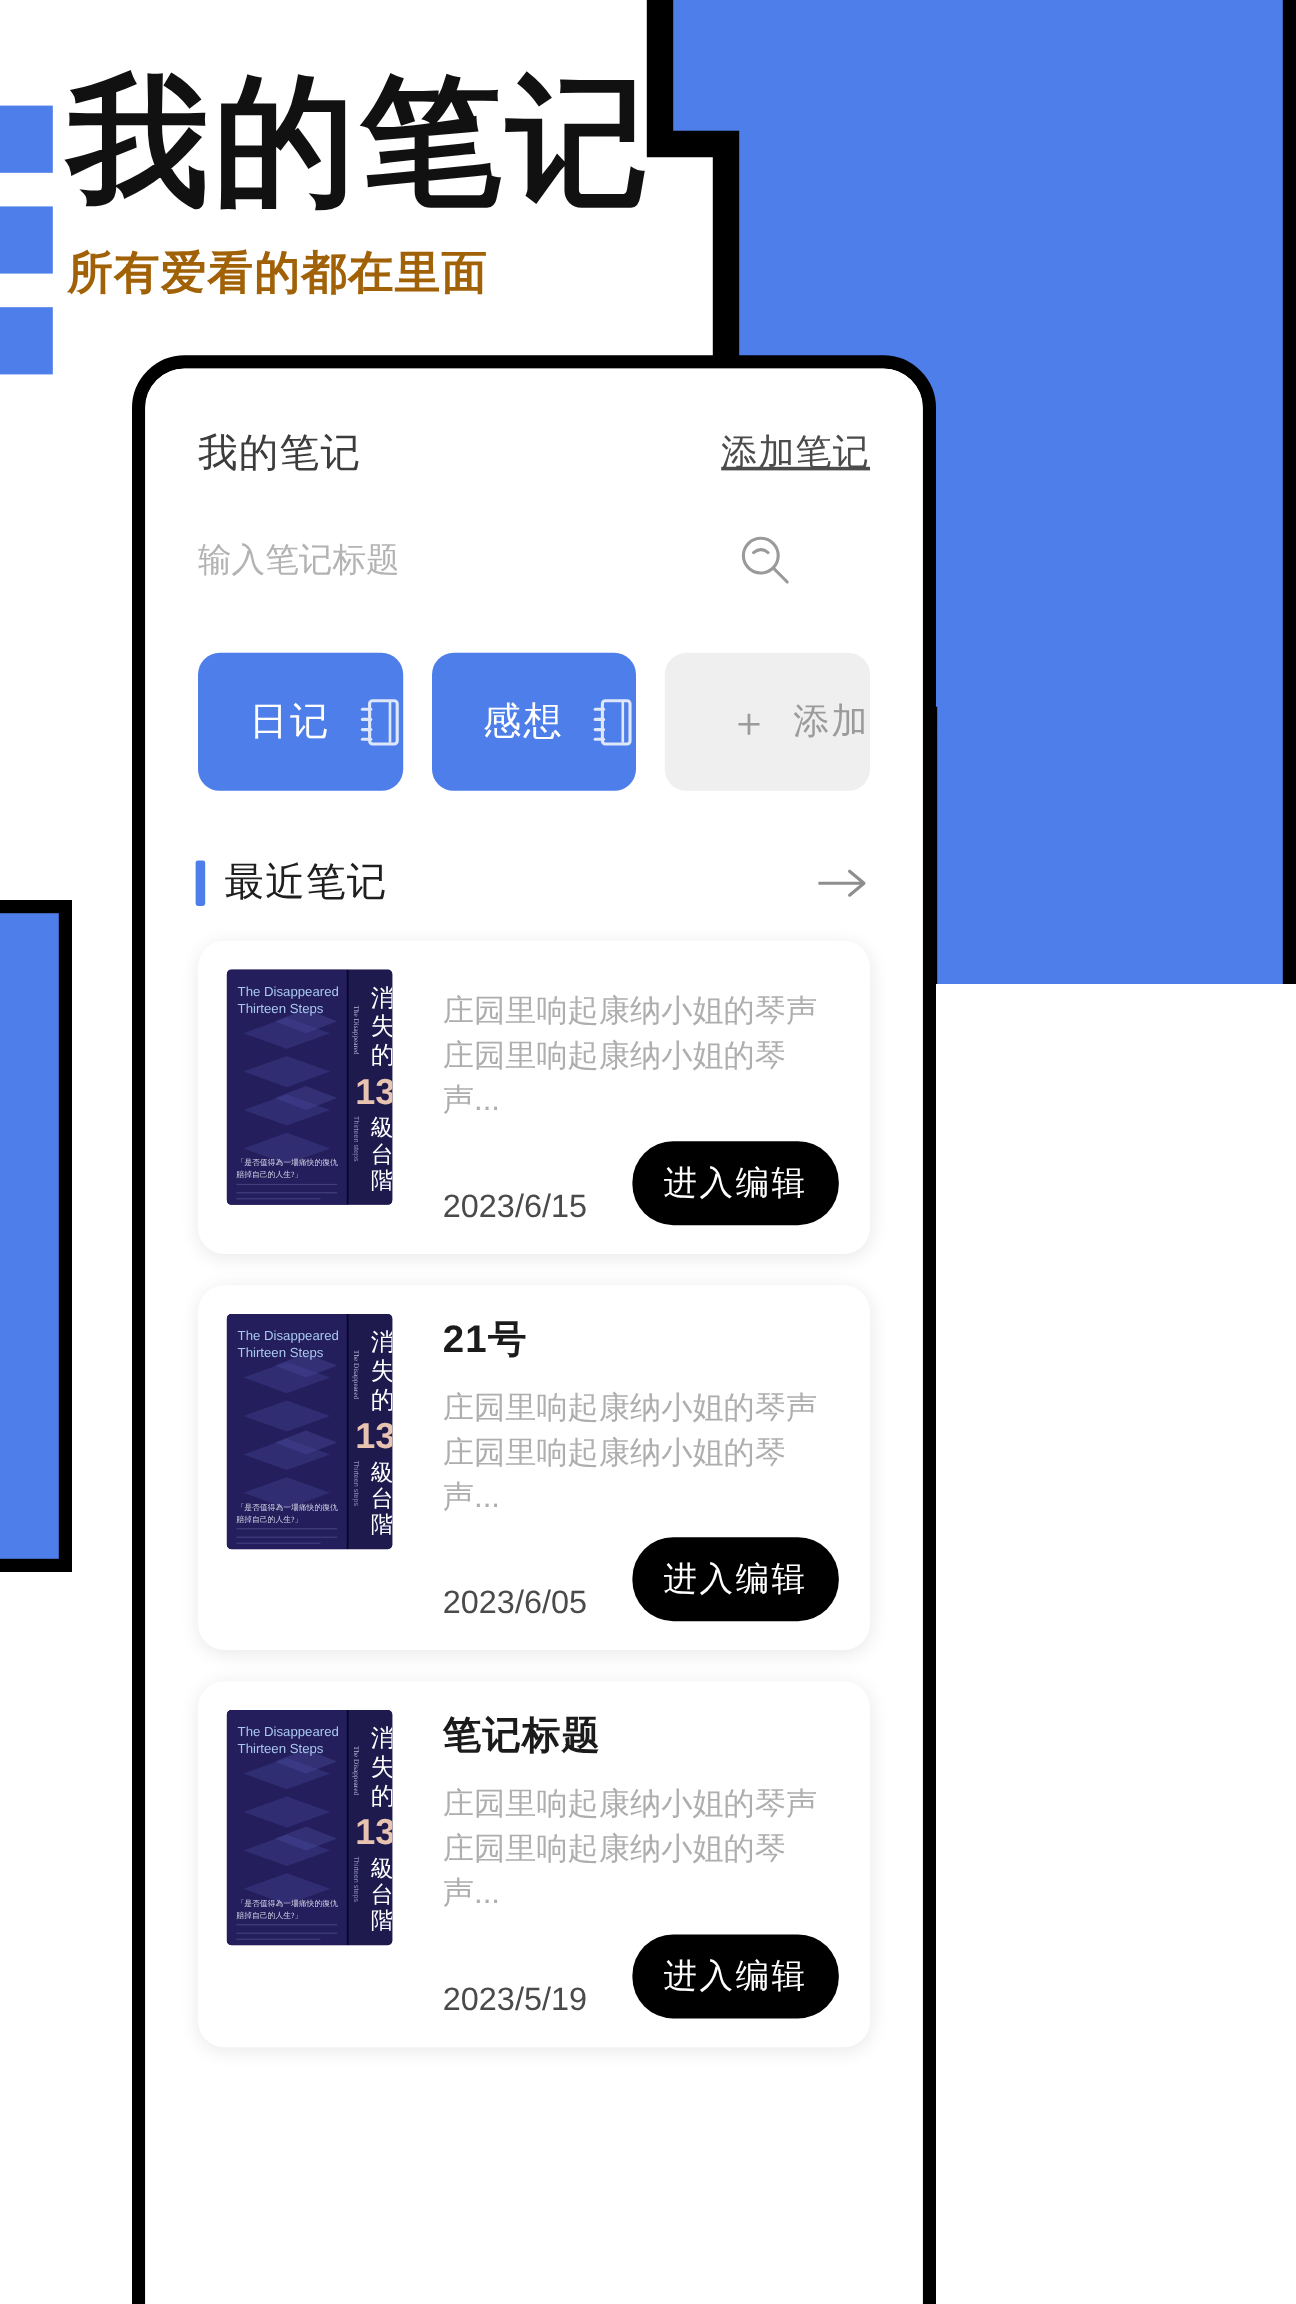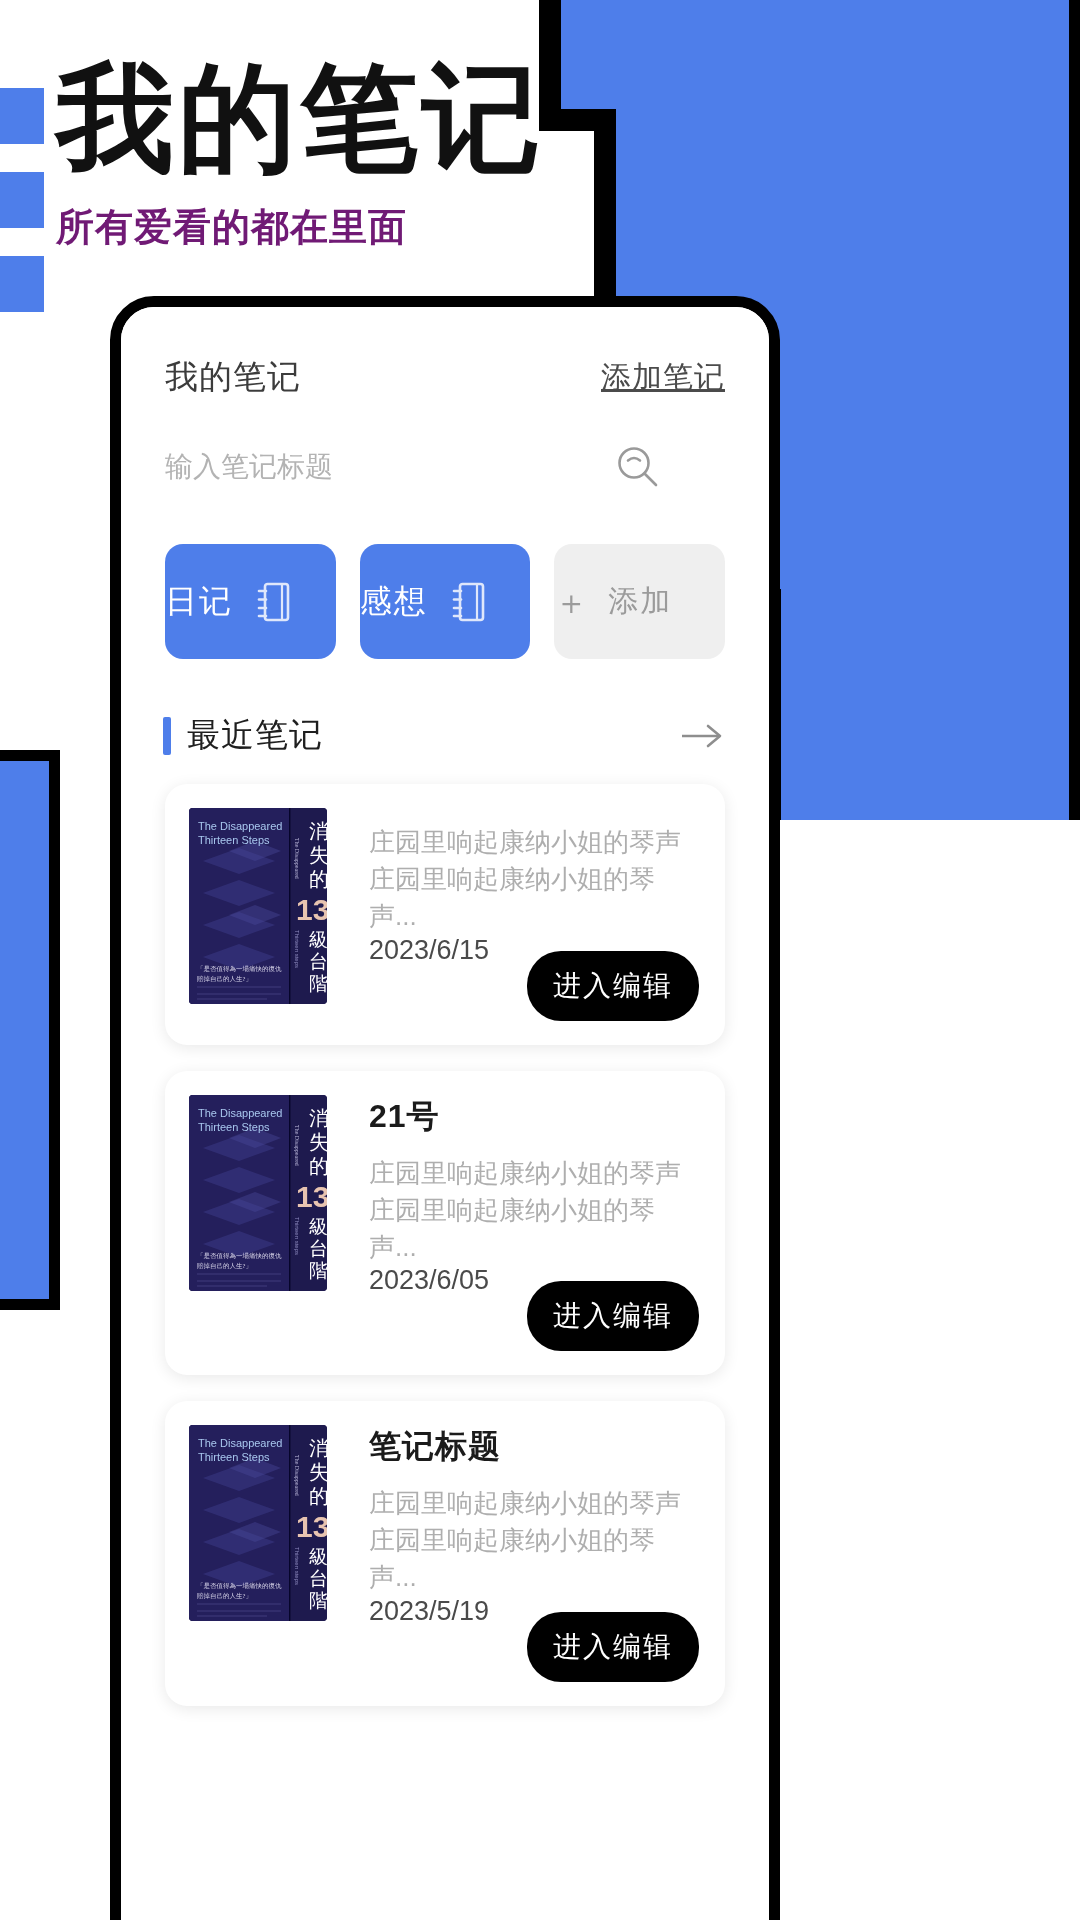--- a/index.html
+++ b/index.html
@@ -28,21 +28,21 @@
     background:#4e7eea; border:11px solid #000; border-left:none;
   }
 
   
   #hero{ position:absolute; left:56px; top:52px; }
   #hero-title{
     font-size:118px; line-height:1.12; font-weight:700; color:#111;
     letter-spacing:4px;
   }
   #hero-sub{
-    margin-top:18px; font-size:38px; font-weight:700; color:#701a75; letter-spacing:1px;
+    margin-top:18px; font-size:38px; font-weight:700; color:#a16207; letter-spacing:1px;
   }
 
   
   #phone{
     position:absolute; left:110px; top:296px; width:670px; height:1700px;
     background:#ffffff;
     border:11px solid #000;
     border-radius:44px 44px 0 0;
     overflow:hidden;
     z-index:5;
@@ -71,21 +71,21 @@
   }
   #search-input::placeholder{ color:#b3b3b3; }
   #search-icon{ width:46px; height:46px; flex:0 0 auto; }
 
   
   #chip-row{
     display:flex; gap:24px; padding:54px 44px 0 44px;
   }
   .chip{
     height:115px; border-radius:18px;
-    display:flex; align-items:center; justify-content:flex-start; gap:20px;
+    display:flex; align-items:center; justify-content:flex-end; gap:20px;
     flex:1 1 0;
   }
   .chip.primary{ background:#4e7eea; }
   .chip.ghost{ background:#efefef; }
   .chip-label{ font-size:32px; color:#fff; letter-spacing:2px; }
   .chip.ghost .chip-label{ color:#9b9b9b; font-size:30px; }
   .chip-icon{ width:40px; height:44px; }
   .plus-glyph{ color:#9b9b9b; font-size:34px; line-height:1; }
 
   
@@ -109,21 +109,21 @@
   .cover{
     width:138px; height:196px; flex:0 0 auto; border-radius:4px; overflow:hidden;
     background:#221b52; position:relative;
   }
   .note-body{ flex:1 1 auto; min-width:0; display:flex; flex-direction:column; }
   .note-title{ font-size:32px; font-weight:700; color:#1b1b1b; letter-spacing:1px; }
   .note-desc{
     margin-top:16px; font-size:26px; line-height:1.42; color:#aeaeae;
   }
   .note-foot{
-    margin-top:auto; display:flex; align-items:flex-start; justify-content:space-between;
+    margin-top:auto; display:flex; align-items:flex-end; justify-content:space-between;
   }
   .note-date{ font-size:27px; color:#4a4a4a; }
   .edit-btn{
     background:#000000; color:#fff; border:none; font-family:inherit;
     font-size:28px; letter-spacing:2px; padding:16px 26px; border-radius:34px;margin-top:16px;
   }
 
   
   #bottom-nav{
     margin-top:auto; display:flex; align-items:flex-end; justify-content:space-around;

